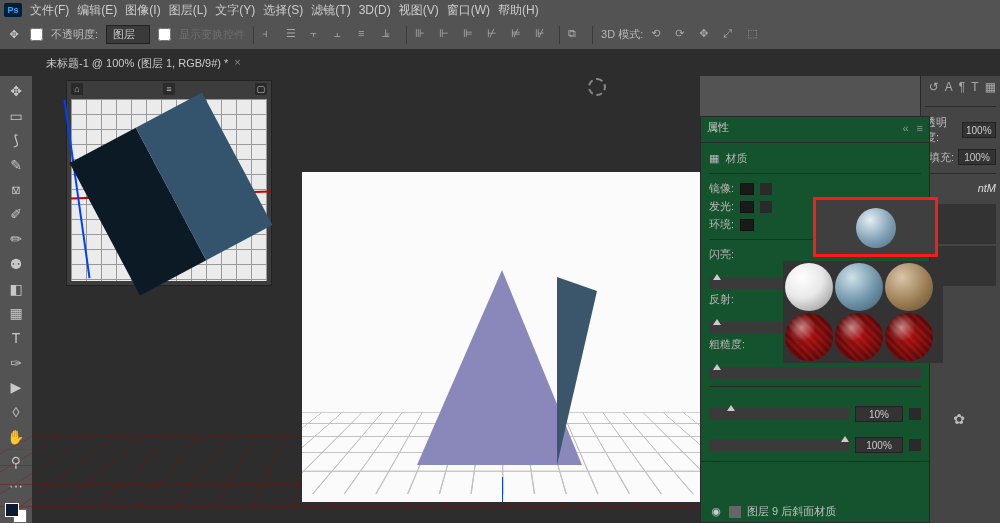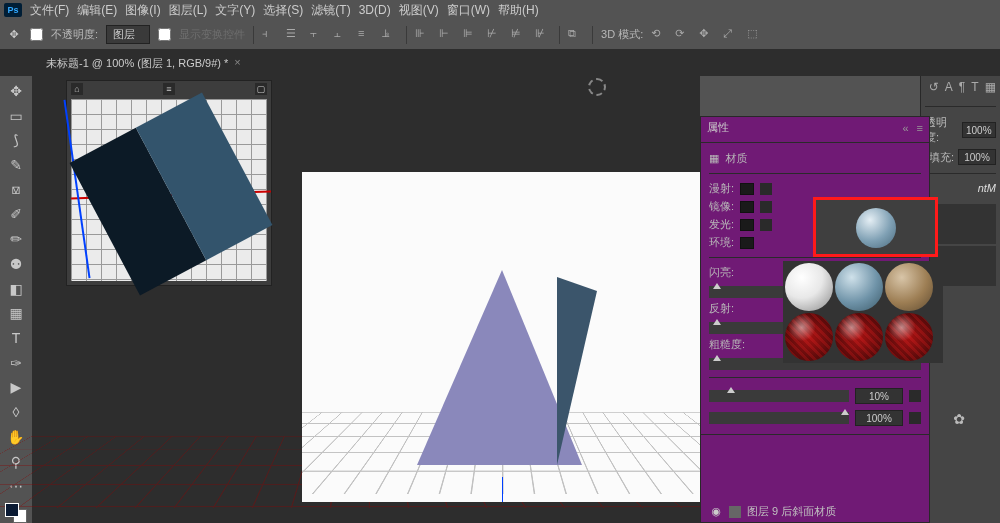--- a/index.html
+++ b/index.html
@@ -43,27 +43,27 @@
 .navcube{position:absolute;left:25px;top:20px;width:150px;height:150px;transform:rotate(-28deg);}
 .nc-top{position:absolute;top:0;left:0;width:75px;height:150px;background:#0c1a26;}
 .nc-right{position:absolute;top:0;left:75px;width:75px;height:150px;background:#33546c;}
 .navax{position:absolute;left:0;top:95px;width:200px;height:2px;background:#c00;transform:rotate(-2deg);}
 .navay{position:absolute;left:5px;top:0;width:2px;height:180px;background:#0040ff;transform:rotate(-8deg);}
 .canvaswrap .redgrid{position:absolute;left:0;right:0;top:360px;height:90px;background:
  repeating-linear-gradient(to right,#8b0000 0,#8b0000 1px,transparent 1px,transparent 28px),
  repeating-linear-gradient(to bottom,#8b0000 0,#8b0000 1px,transparent 1px,transparent 22px);
  transform:perspective(260px) rotateX(55deg);transform-origin:top center;opacity:.35;}
 .rightstack{width:300px;display:flex;position:relative;}
-.panelcol{position:absolute;left:0;top:40px;bottom:0;width:230px;background:#701a75;border:1px solid #282828;z-index:5;display:flex;flex-direction:column;}
+.panelcol{position:absolute;left:0;top:40px;bottom:0;width:230px;background:#14532d;border:1px solid #282828;z-index:5;display:flex;flex-direction:column;}
 .panelcol .hdr{display:flex;justify-content:space-between;align-items:center;padding:3px 6px;font-size:11px;}
 .panelcol .hdr .cl{display:flex;gap:8px;color:#999;}
 .matpanel{padding:4px 8px;font-size:11px;color:#b8b8b8;display:flex;flex-direction:column;gap:3px;}
 .matpanel .trow{display:flex;align-items:center;gap:6px;}
 .matpanel .sq{width:14px;height:12px;background:#1a1a1a;border:1px solid #111;}
-.matpanel .sliderrow{display:flex;align-items:center;gap:6px;margin-top:3px;}
+.matpanel .sliderrow{display:flex;align-items:center;gap:6px;margin-top:12px;}
 .matpanel .slider{flex:1;height:12px;position:relative;background:#3a3a3a;}
 .matpanel .tri{position:absolute;left:4px;top:-3px;width:0;height:0;border-left:4px solid transparent;border-right:4px solid transparent;border-bottom:6px solid #ccc;}
 .matpanel .numbox{background:#333;border:1px solid #222;width:48px;height:16px;color:#ccc;font-size:10px;display:flex;align-items:center;justify-content:center;}
 .matpanel .fld{width:12px;height:12px;background:#2a2a2a;}
 .layerspanel{position:absolute;top:380px;left:0;width:230px;bottom:0;padding:4px 8px;font-size:11px;color:#c0c0c0;}
 .layerrow{display:flex;align-items:center;gap:6px;padding:3px 0;}
 .eye{width:14px;text-align:center;color:#ccc;}
 .licon{width:12px;height:12px;background:#666;}
 .rightcol{position:absolute;right:0;top:0;bottom:0;width:80px;background:#454545;border-left:1px solid #282828;z-index:3;padding:4px;display:flex;flex-direction:column;gap:4px;font-size:11px;}
 .rightcol .ih{height:18px;display:flex;gap:6px;justify-content:flex-end;color:#aaa;font-size:12px;}
@@ -211,25 +211,20 @@
           </span>
     </div>
     <div class="divh"></div>
     <div class="matpanel">
      <div class="trow">
             <span>▦</span>
             <span>材质</span>
           </div>
      <div class="divh"></div>
      <div class="trow">
-            <span>漫射:</span>
-            <span class="sq"></span>
-            <span class="fld"></span>
-          </div>
-     <div class="trow">
             <span>镜像:</span>
             <span class="sq"></span>
             <span class="fld"></span>
           </div>
      <div class="trow">
             <span>发光:</span>
             <span class="sq"></span>
             <span class="fld"></span>
           </div>
      <div class="trow">

